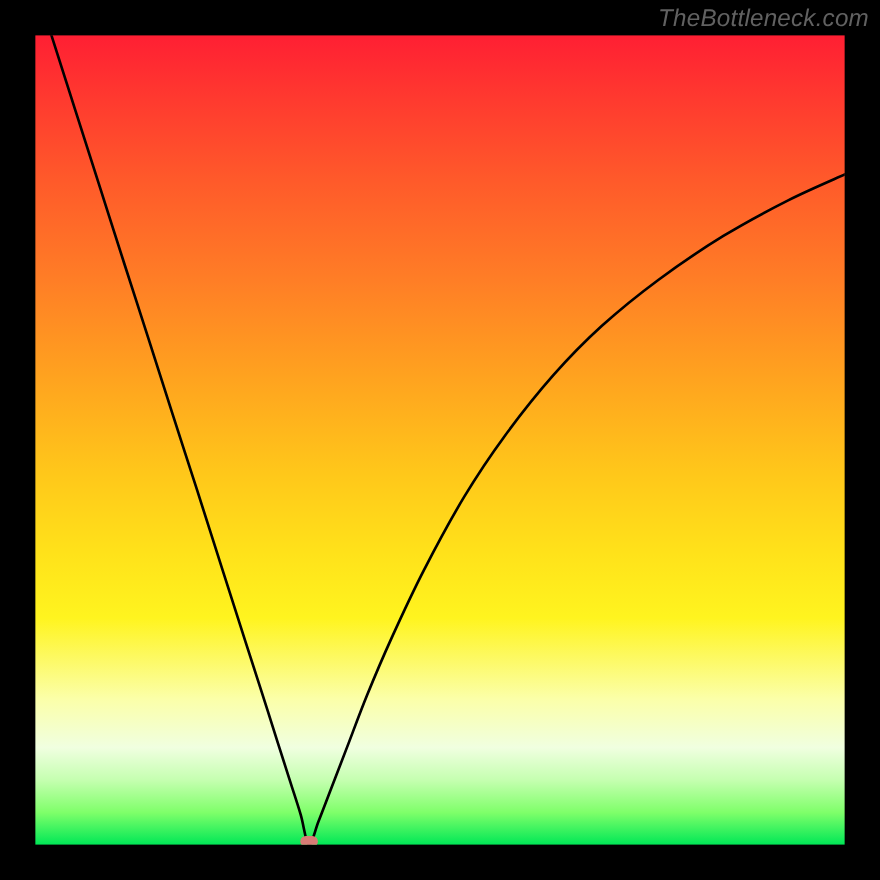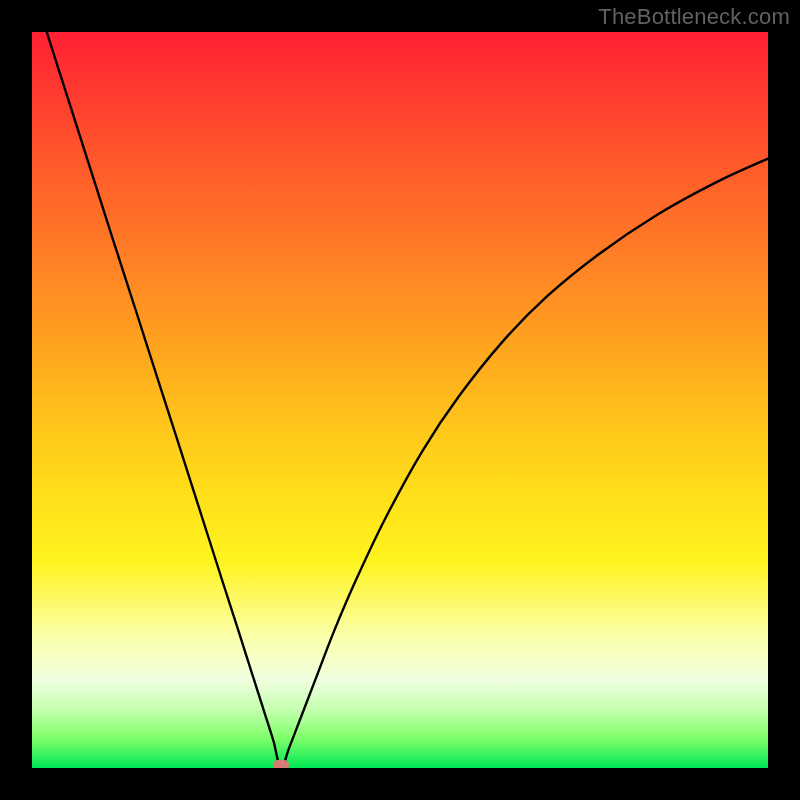--- a/index.html
+++ b/index.html
@@ -9,20 +9,21 @@
     height: 800px;
     overflow: hidden;
     background: #000;
     font-family: Arial, Helvetica, sans-serif;
   }
   .frame {
     position: relative;
     width: 800px;
     height: 800px;
     background: #000;
+    font-style: italic;
   }
   .plot-area {
     position: absolute;
     left: 32px;
     top: 32px;
     width: 736px;
     height: 736px;
     overflow: hidden;
   }
   .gradient {

